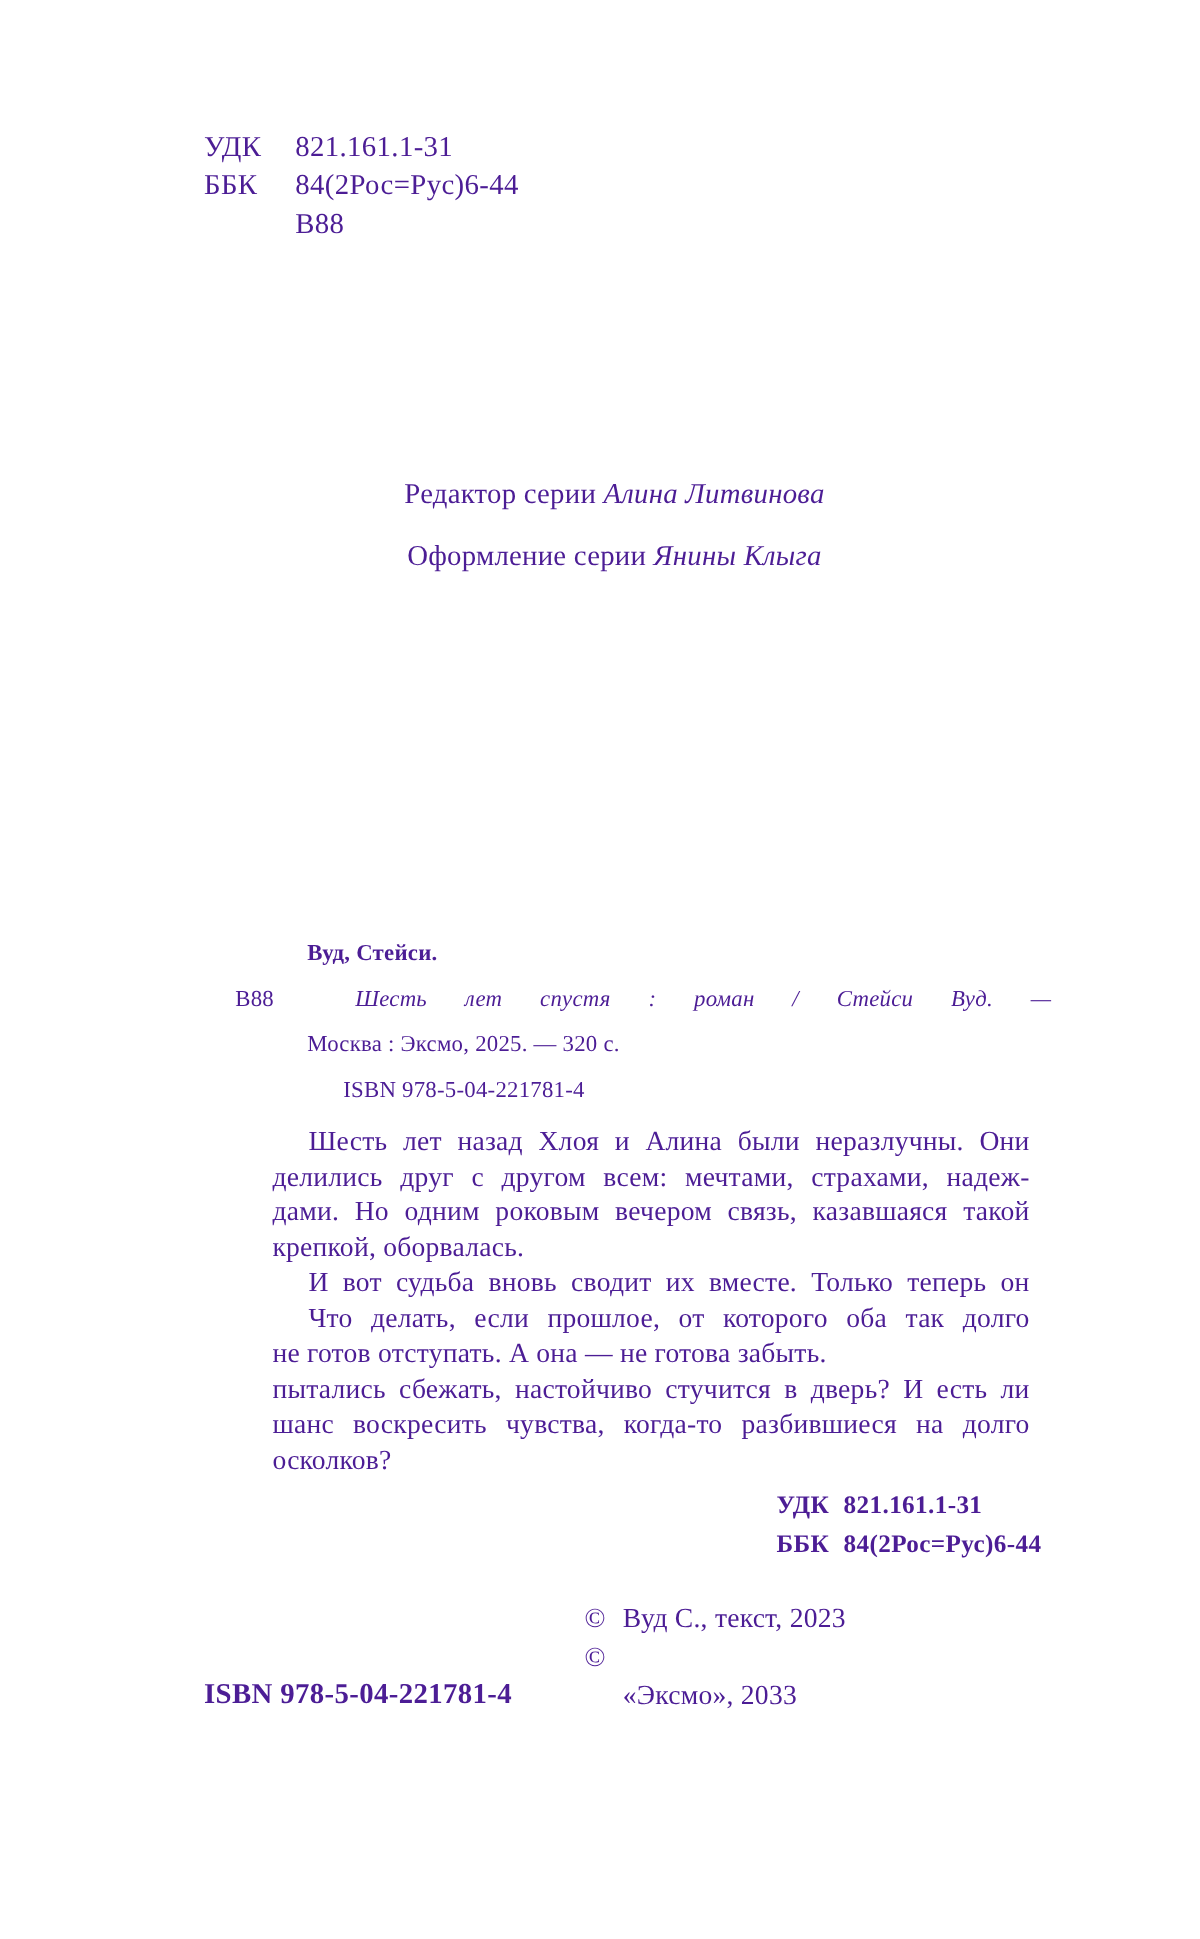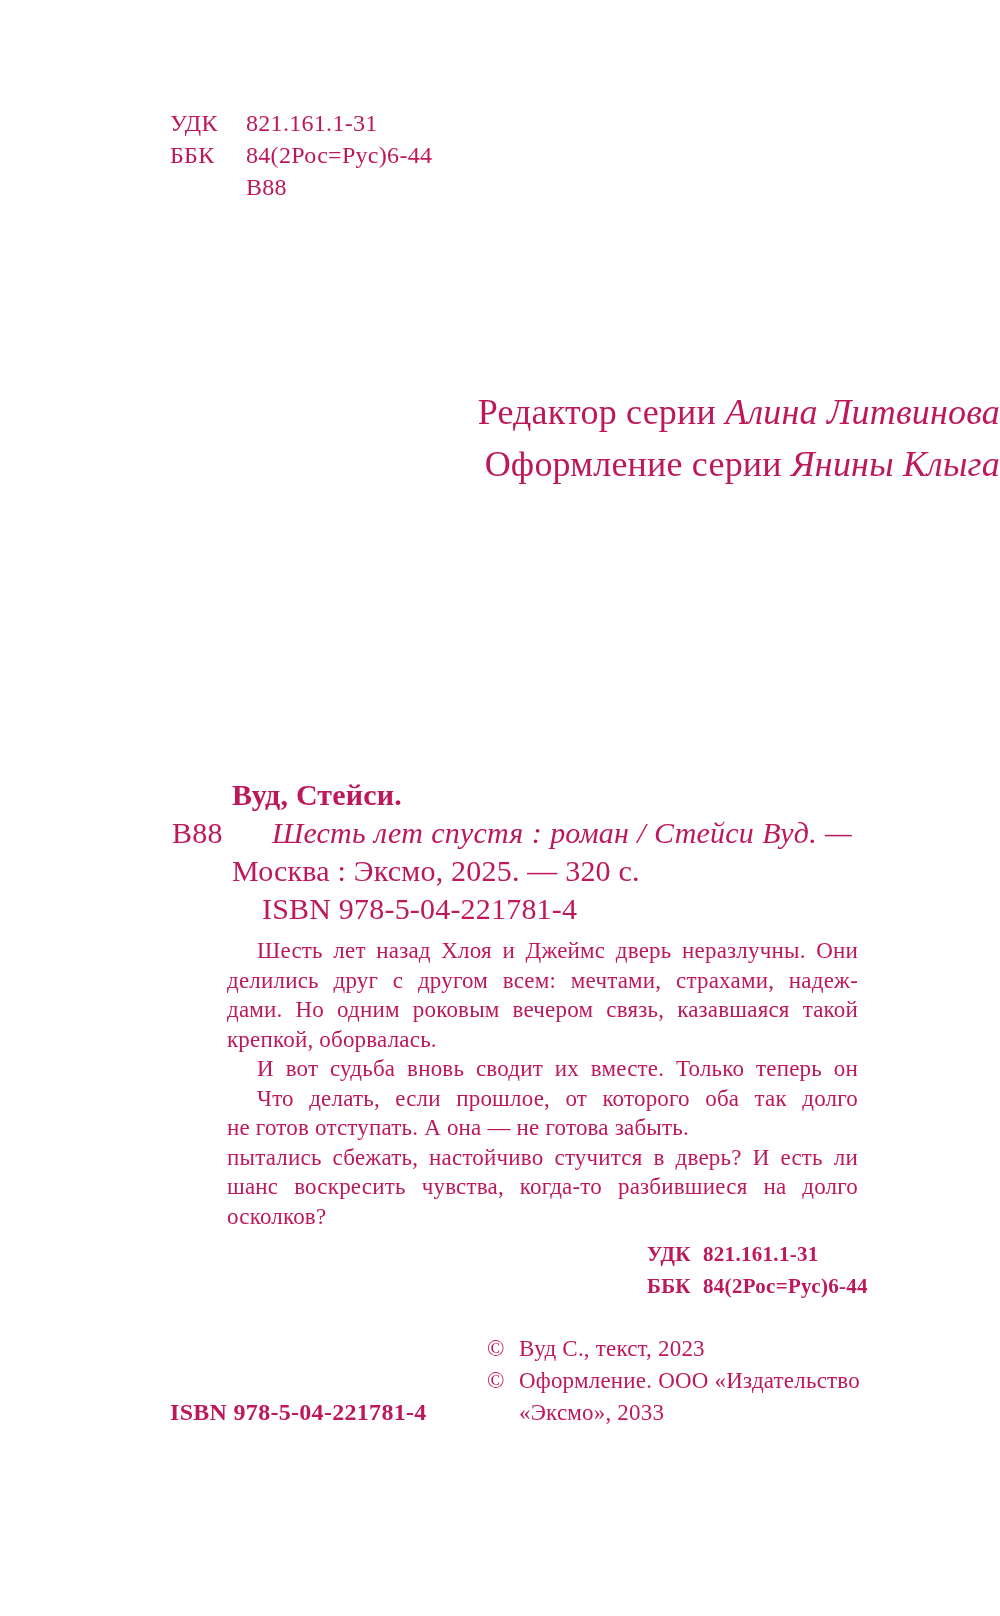--- a/index.html
+++ b/index.html
@@ -1,37 +1,37 @@
 <!DOCTYPE html>
 <html><head>
 <meta charset="utf-8">
 <style>
   html,body { margin:0; padding:0; background:#e8e8e8; }
   .page {
     position:relative;
     width:1000px; height:1616px;
     margin:0 auto;
     background:#ffffff;
-    color:#be185d;
+    color:#4c1d95;
     font-family:"Liberation Serif","DejaVu Serif",serif;
     overflow:hidden;
   }
   .abs { position:absolute; }
 
   
   .codes-top { left:170px; top:107px; font-size:24px; line-height:32px; letter-spacing:0.3px; }
   .codes-top .row { display:flex; }
   .codes-top .lbl { width:76px; flex:0 0 76px; }
 
   
-  .credits { left:24px; top:386px; width:976px; text-align:right; font-size:36px; line-height:52px; letter-spacing:0.2px;font-family:Liberation Serif, serif; }
+  .credits { left:24px; top:386px; width:976px; text-align:center; font-size:24px; line-height:52px; letter-spacing:0.2px;font-family:Liberation Serif, serif; }
   .credits .name { font-style:italic; }
 
   
-  .catalog { left:232px; top:776px; width:620px; font-size:30px; line-height:38px; letter-spacing:0.2px; }
+  .catalog { left:256px; top:776px; width:620px; font-size:19px; line-height:38px; letter-spacing:0.2px; }
   .catalog .author { font-weight:bold; }
   .catalog .sign { position:absolute; left:-60px; top:38px; }
   .catalog .desc1 { padding-left:40px; text-align:justify; text-align-last:justify;font-style:italic; }
   .catalog .isbn { padding-left:30px; }
 
   
   .annotation { left:227px; top:936px; width:631px; font-size:23px; line-height:29.5px; letter-spacing:0.2px; }
   .annotation .ln.just { text-align:justify; text-align-last:justify; }
   .annotation .ln.first { padding-left:30px; }
 
@@ -79,21 +79,21 @@
 
   <div class="abs catalog">
     <div class="author">Вуд, Стейси.</div>
     <div class="sign">В88</div>
     <div class="desc1">Шесть лет спустя : роман / Стейси Вуд. —</div>
     <div class="desc2">Москва : Эксмо, 2025. — 320 с.</div>
     <div class="isbn">ISBN 978-5-04-221781-4</div>
   </div>
 
   <div class="abs annotation">
-    <div class="ln first just">Шесть лет назад Хлоя и Джеймс дверь неразлучны. Они</div>
+    <div class="ln first just">Шесть лет назад Хлоя и Алина были неразлучны. Они</div>
     <div class="ln just">делились друг с другом всем: мечтами, страхами, надеж-</div>
     <div class="ln just">дами. Но одним роковым вечером связь, казавшаяся такой</div>
     <div class="ln">крепкой, оборвалась.</div>
     <div class="ln first just">И вот судьба вновь сводит их вместе. Только теперь он</div>
     <div class="ln first just">Что делать, если прошлое, от которого оба так долго</div>
     <div class="ln">не готов отступать. А она — не готова забыть.</div>
     <div class="ln just">пытались сбежать, настойчиво стучится в дверь? И есть ли</div>
     <div class="ln just">шанс воскресить чувства, когда-то разбившиеся на долго</div>
     <div class="ln">осколков?</div>
   </div>
@@ -109,19 +109,19 @@
     </div>
   </div>
 
   <div class="abs copyright">
     <div class="c-row">
       <span class="c-sym">©</span>
       <span class="c-text">Вуд С., текст, 2023</span>
     </div>
     <div class="c-row">
       <span class="c-sym">©</span>
-      <span class="c-text"><span>Оформление. ООО «Издательство</span><br><span>«Эксмо», 2033</span></span>
+      <span class="c-text"><br><span>«Эксмо», 2033</span></span>
     </div>
   </div>
 
   <div class="abs isbn-bottom">ISBN 978-5-04-221781-4</div>
 
 </div>
 
 </body></html>

